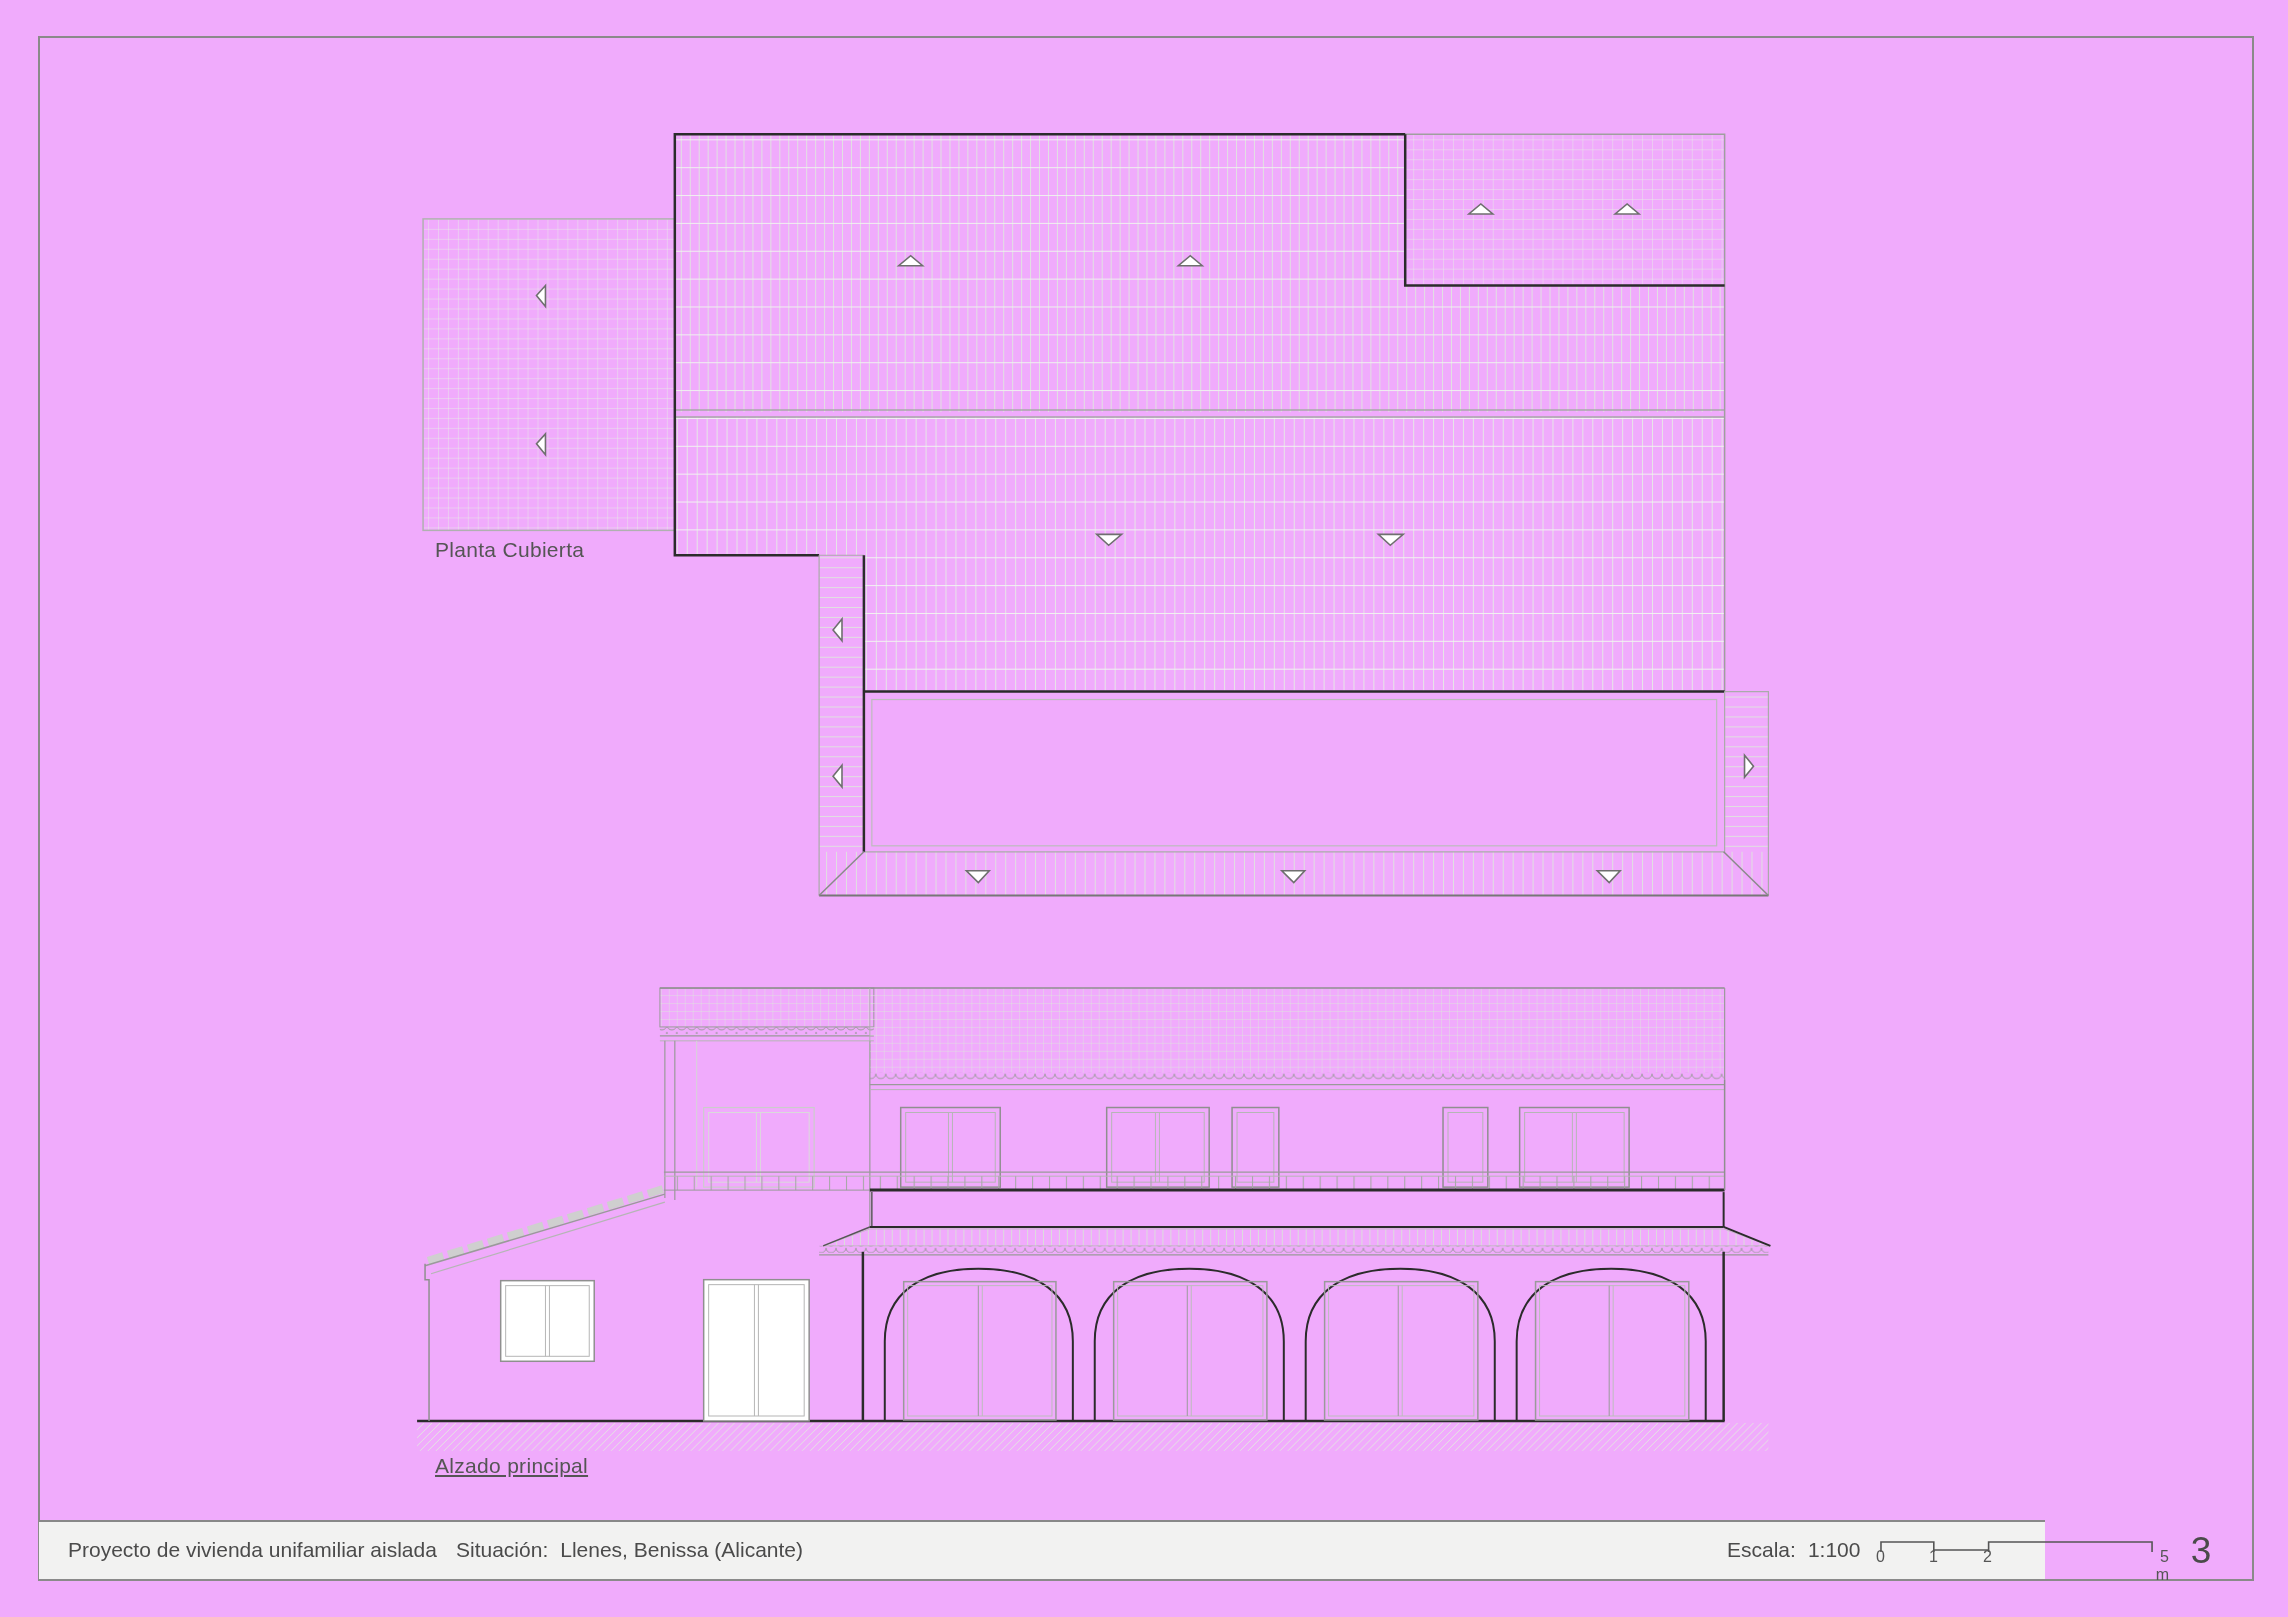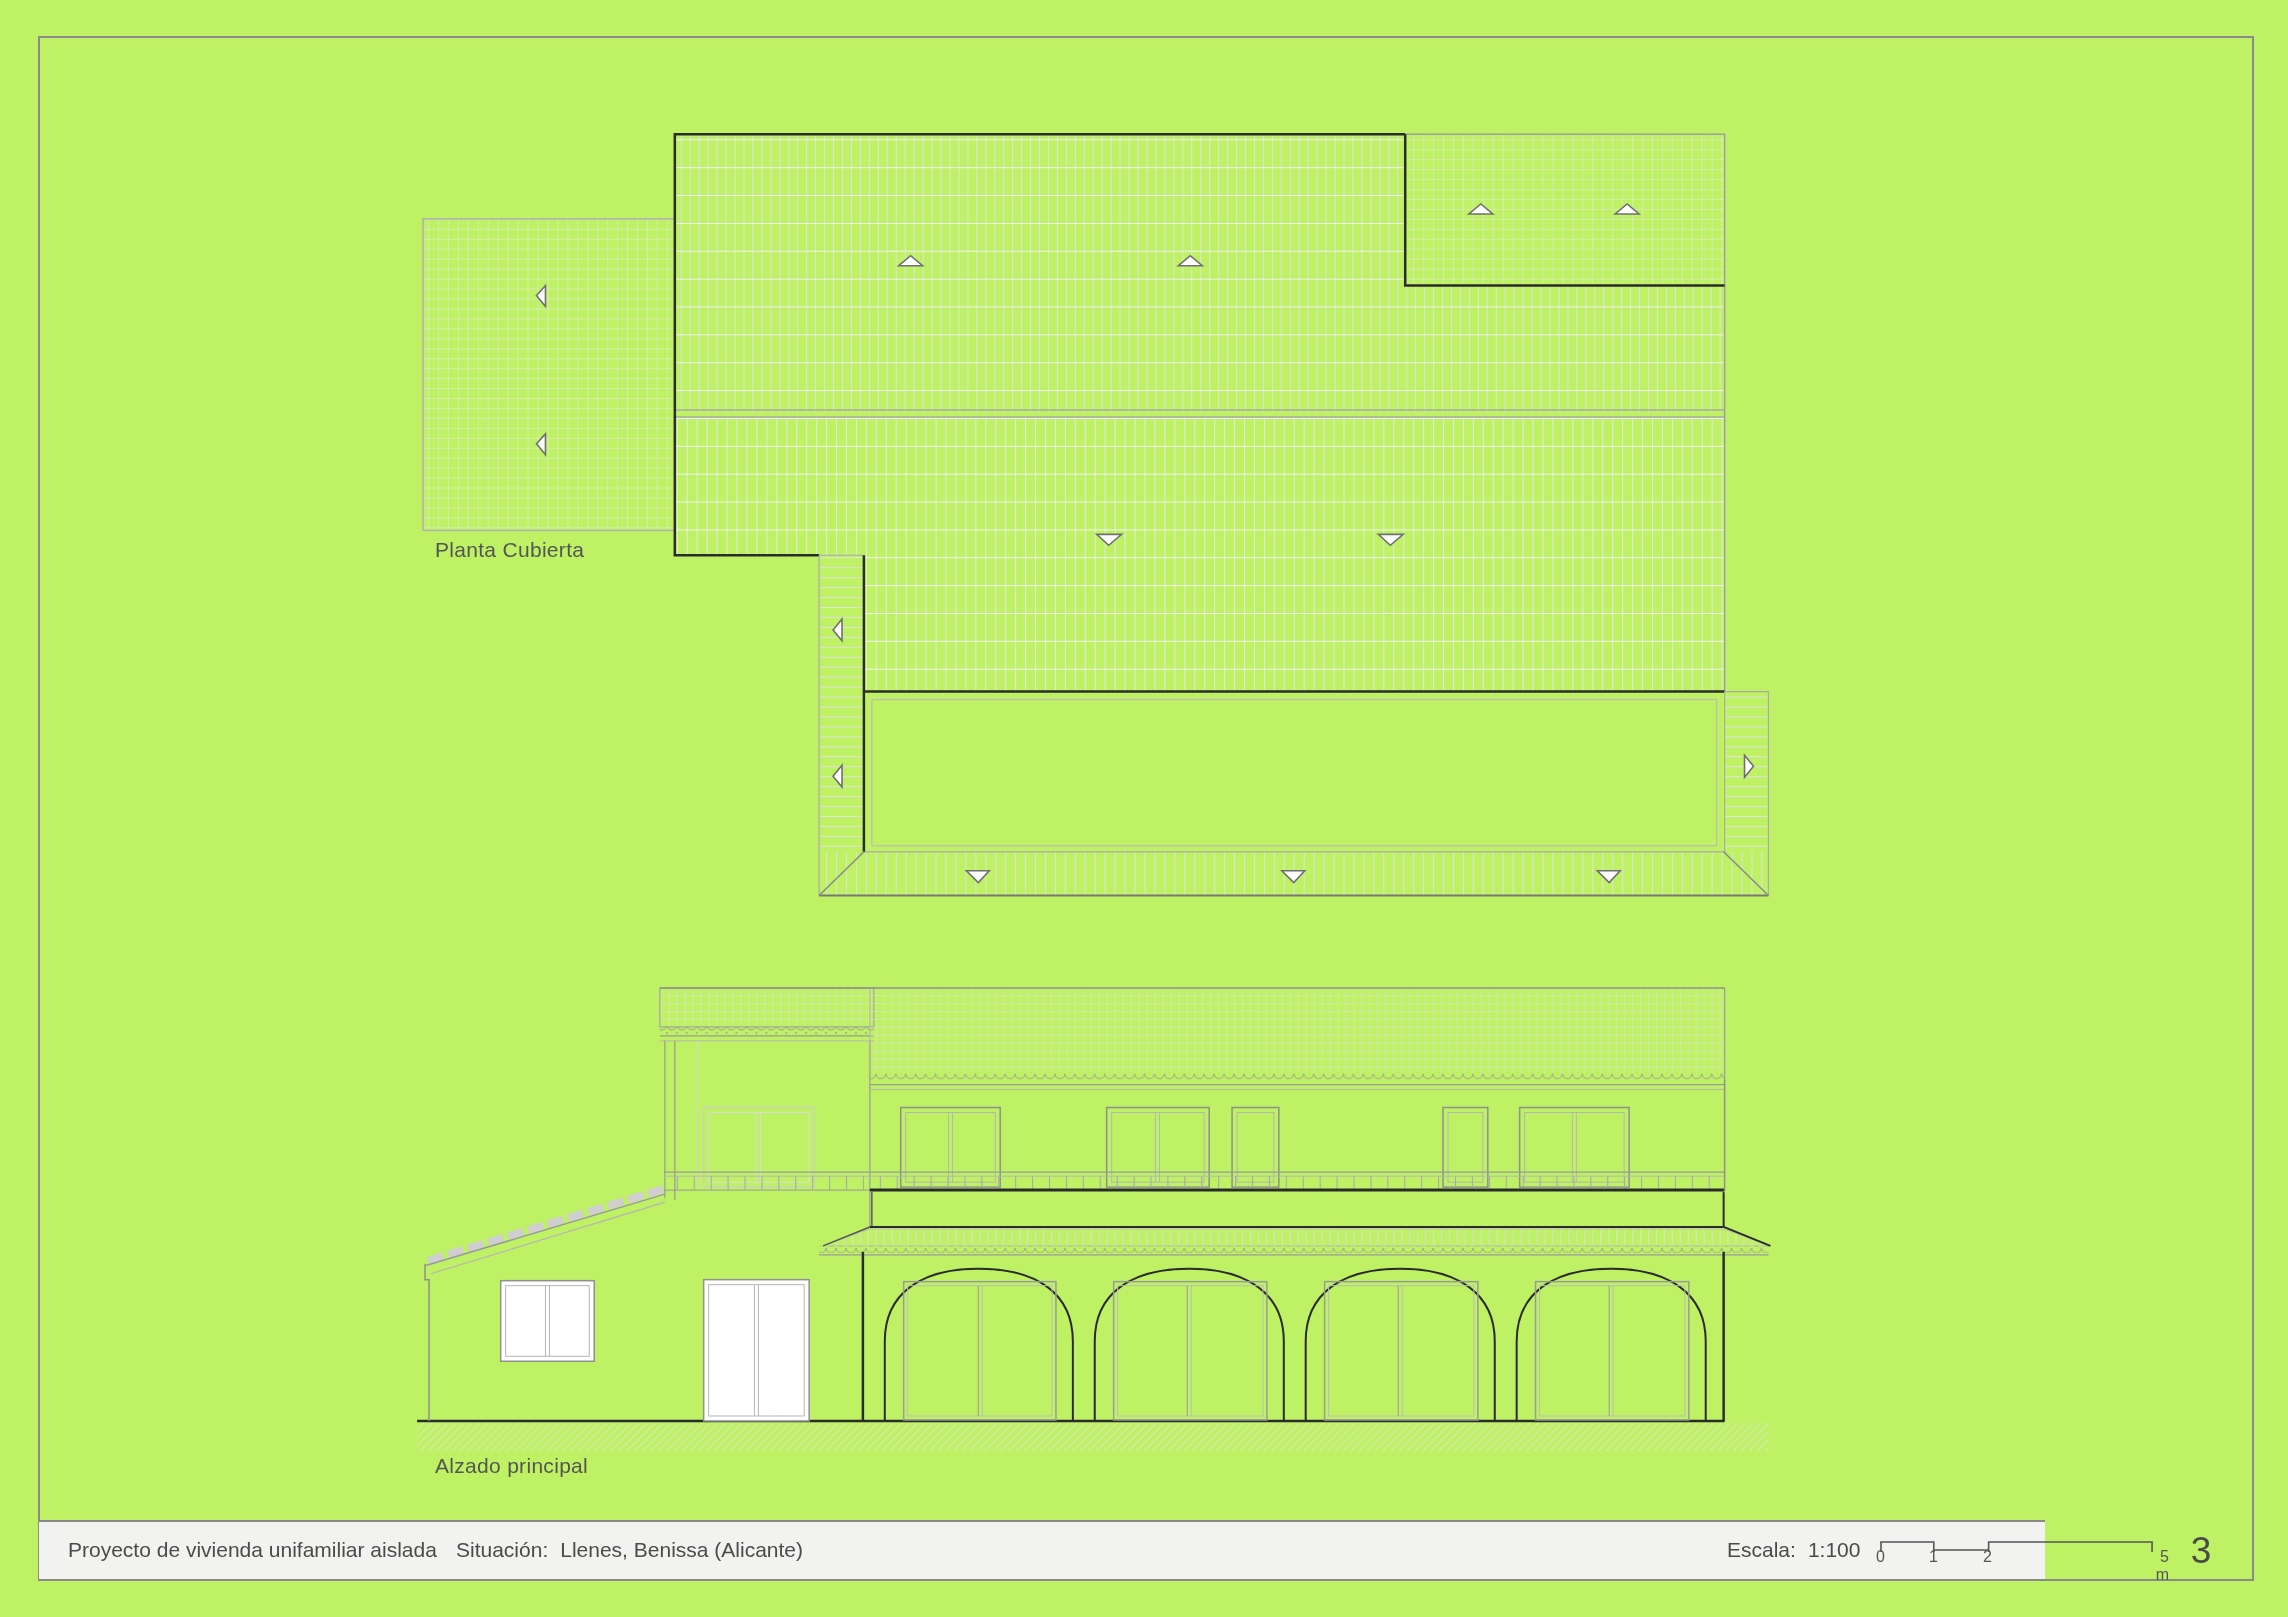--- a/index.html
+++ b/index.html
@@ -1,23 +1,23 @@
 <!DOCTYPE html>
 <html><head>
 <meta charset="utf-8">
 <style>
   html,body{margin:0;padding:0;background:#ffffff;}
-  .page{position:relative;width:2289px;height:1618px;background:#bef264;
+  .page{position:relative;width:2289px;height:1618px;background:#f0abfc;
         font-family:"Liberation Sans","DejaVu Sans",sans-serif;overflow:hidden;}
   .frame{position:absolute;left:38px;top:36px;width:2216px;height:1545px;
          border:2px solid #8a8a8a;box-sizing:border-box;}
   svg.drawing{position:absolute;left:0;top:0;}
   .draw-label{position:absolute;font-size:21px;color:#555;letter-spacing:0.3px;}
   #label-planta{left:435px;top:538px;}
-  #label-alzado{left:435px;top:1454px;}
+  #label-alzado{left:435px;top:1454px;text-decoration:underline;}
   .titlebar{position:absolute;left:39px;top:1520px;width:2006px;height:59px;
             background:#f2f2f1;border-top:2px solid #888;box-sizing:border-box;}
   .tb-item{position:absolute;top:0;height:56px;line-height:56px;font-size:21px;color:#4b4b4b;white-space:nowrap;}
   .tb-item .val{margin-left:12px;}
   #tb-proyecto{left:29px;}
   #tb-situacion{left:417px;}
   #tb-plano{left:1062px;}
   #tb-arquitecto{left:1375px;}
   #tb-escala{left:1688px;}
   .scalebar{position:absolute;left:1836px;top:0;width:294px;height:56px;}

